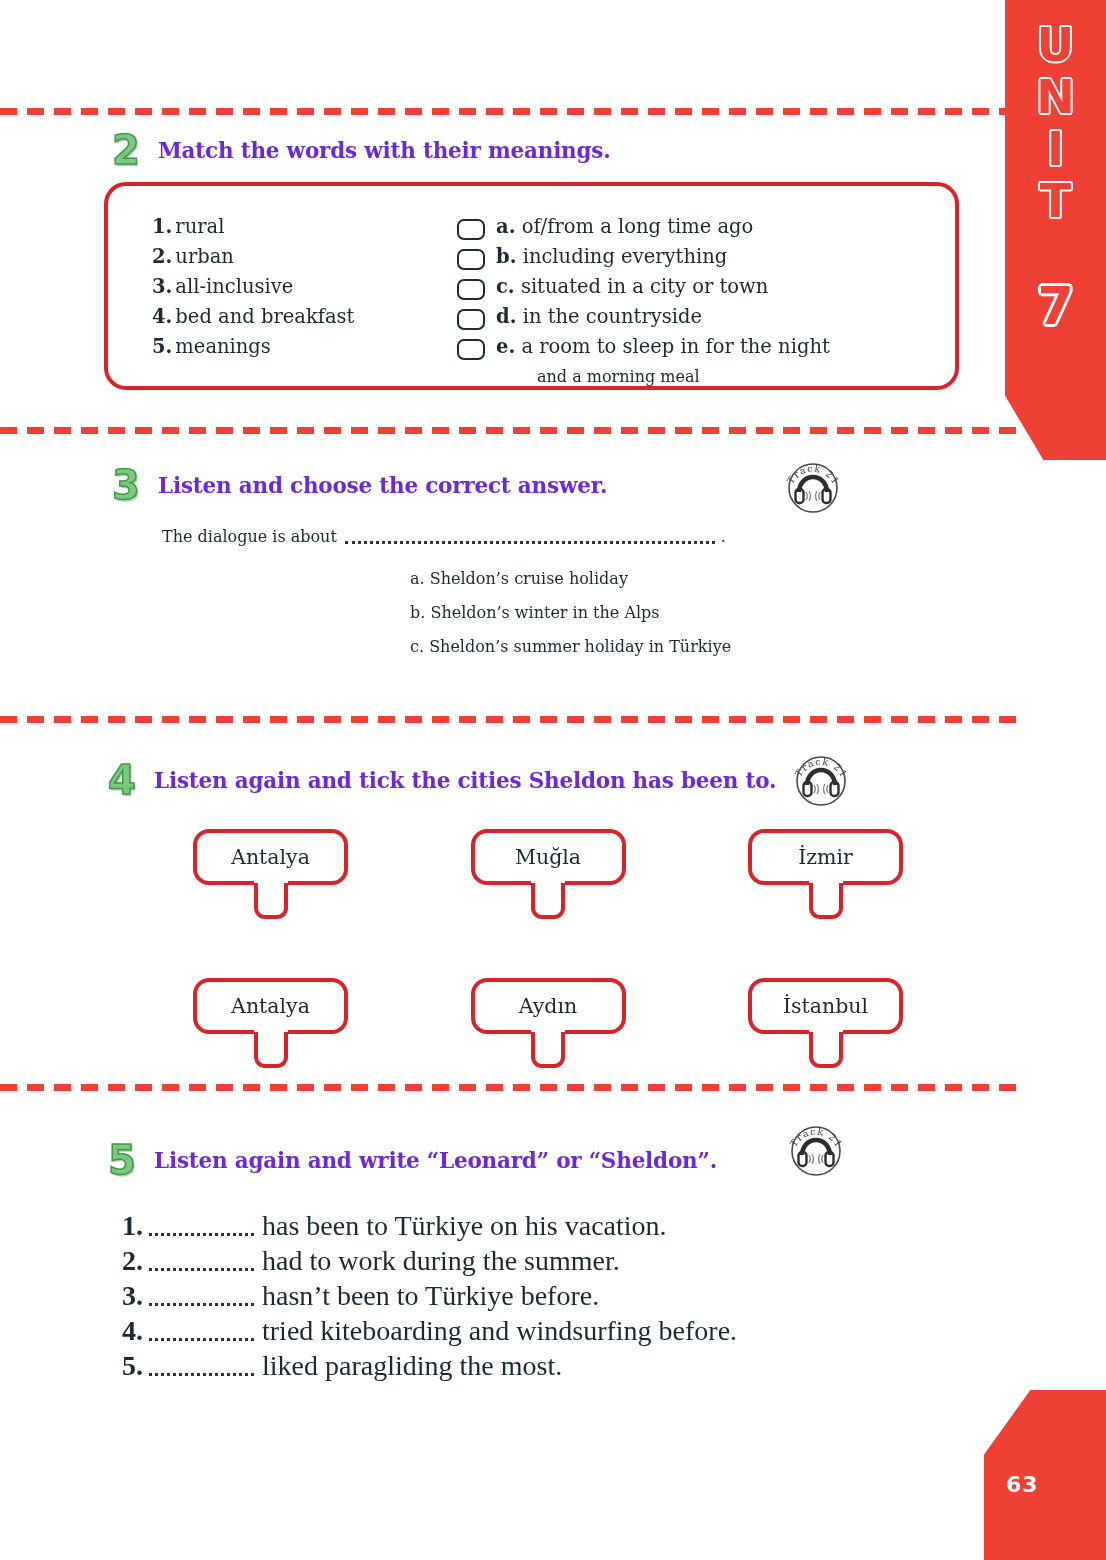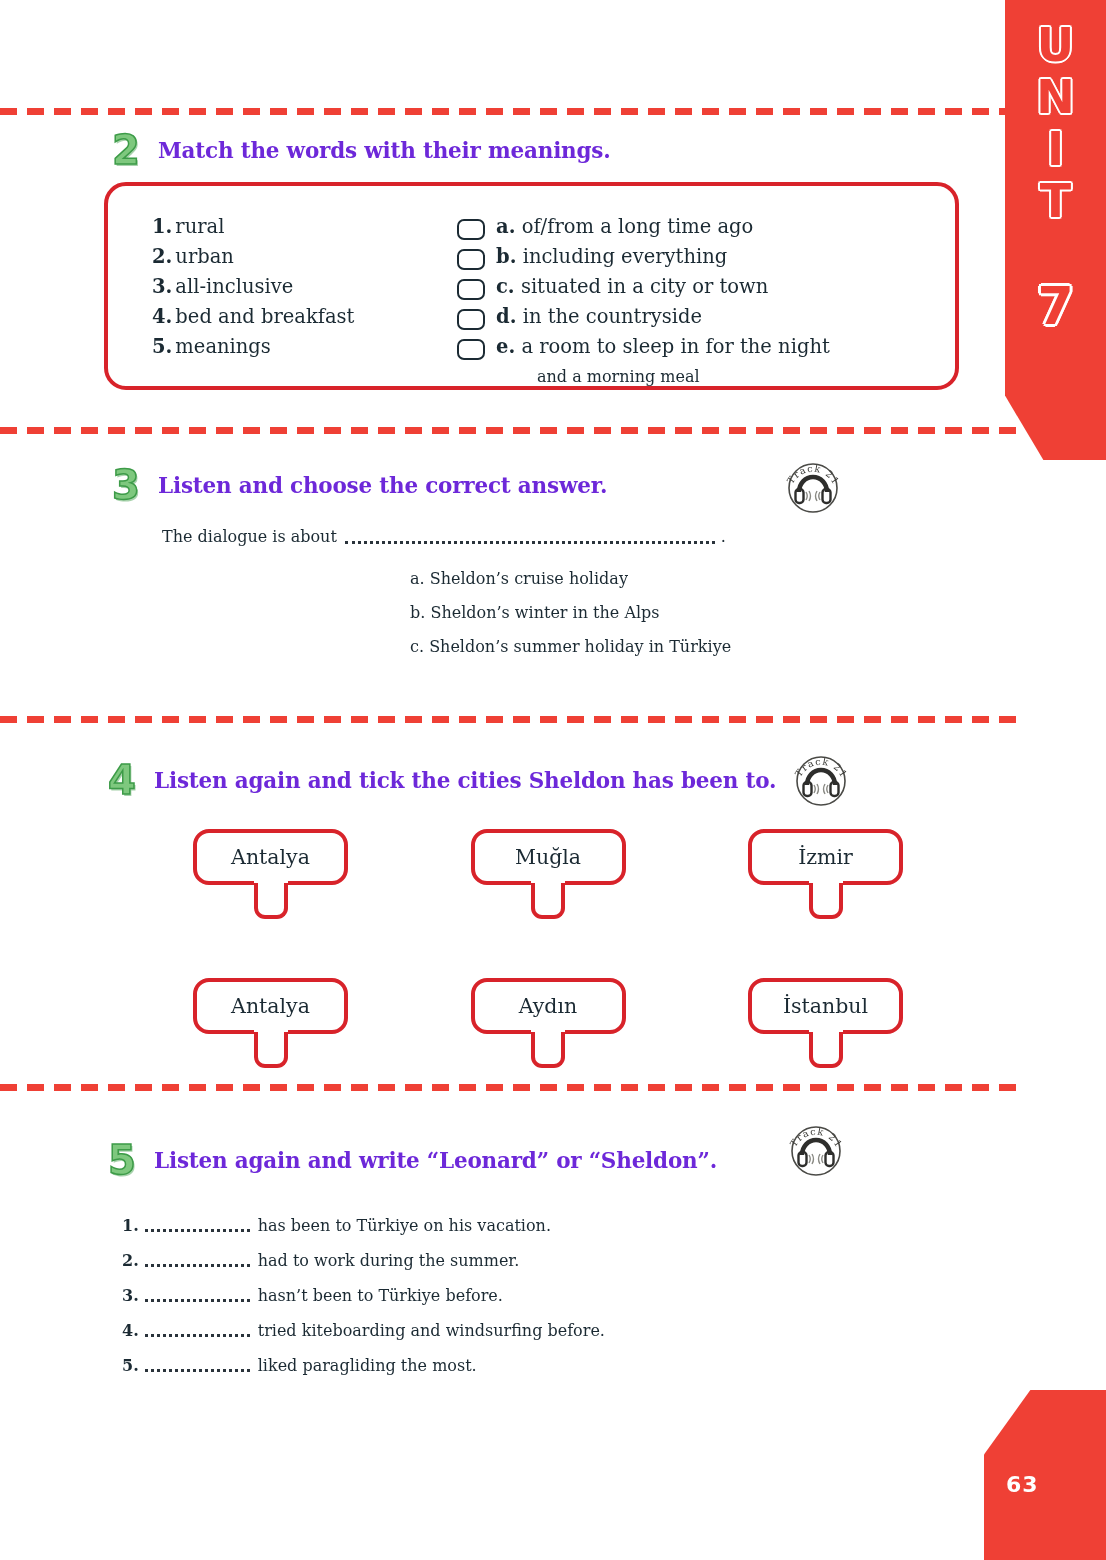--- a/index.html
+++ b/index.html
@@ -264,23 +264,24 @@
     background: #ffffff;
   }
 
   
   .q5-list {
     position: absolute;
     left: 122px;
     top: 1208px;
   }
   .q5-item {
-    font-size: 16px;
+    font-size: 28px;
     line-height: 35px;
     white-space: nowrap;
+    font-family: Liberation Serif, serif;
   }
   .q5-item b { font-weight: bold; }
   .q5-blank {
     display: inline-block;
     width: 105px;
     border-bottom: 3px dotted #2a333b;
     margin: 0 8px -1px 6px;
     height: 9px;
   }
 </style>

